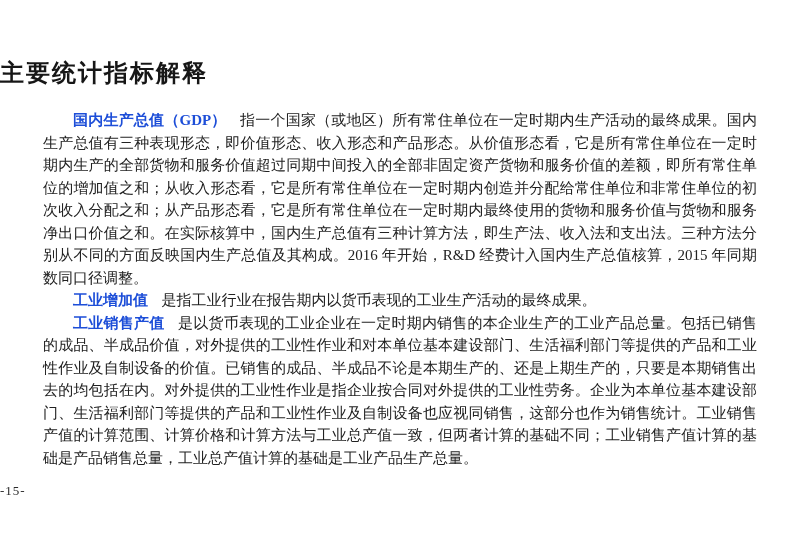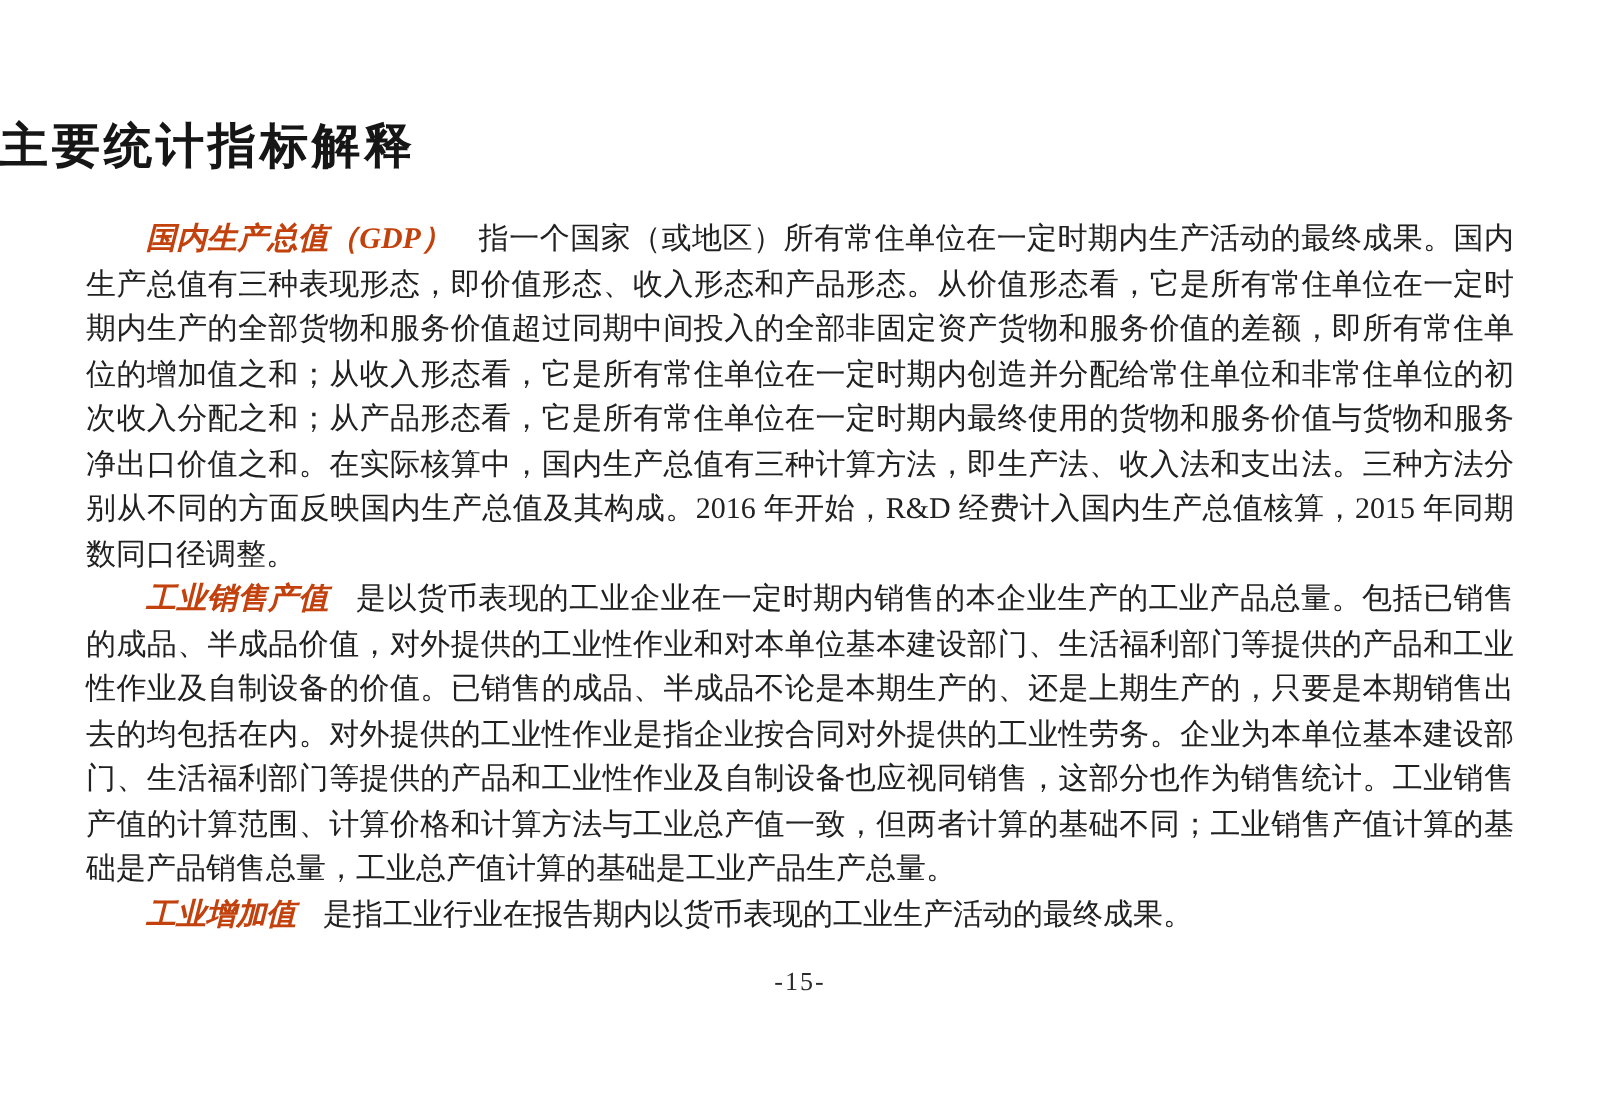--- a/index.html
+++ b/index.html
@@ -40,47 +40,45 @@
     text-justify: inter-ideograph;
     color: #212121;
   }
   .para {
     margin: 0;
     text-indent: 2em;
   }
   .term {
     font-weight: bold;
     margin-right: 0.9em;
-    color: #c2410c;
-    font-style: italic;
+    color: #1d4ed8;
   }
   .page-number {
     position: absolute;
     top: 483px;
     left: 0;
     right: 0;
-    text-align: center;
     font-size: 13px;
     letter-spacing: 1px;
     color: #2a2a2a;
     font-family: "Liberation Serif", "DejaVu Serif", serif;
   }
 </style>
 </head>
 <body>
 
 <div class="page">
 
   <h1 class="doc-title">主要统计指标解释</h1>
 
   <div class="content">
 
     <p class="para"><span class="term">国内生产总值（GDP）</span><span>指一个国家（或地区）所有常住单位在一定时期内生产活动的最终成果。国内生产总值有三种表现形态，即价值形态、收入形态和产品形态。从价值形态看，它是所有常住单位在一定时期内生产的全部货物和服务价值超过同期中间投入的全部非固定资产货物和服务价值的差额，即所有常住单位的增加值之和；从收入形态看，它是所有常住单位在一定时期内创造并分配给常住单位和非常住单位的初次收入分配之和；从产品形态看，它是所有常住单位在一定时期内最终使用的货物和服务价值与货物和服务净出口价值之和。在实际核算中，国内生产总值有三种计算方法，即生产法、收入法和支出法。三种方法分别从不同的方面反映国内生产总值及其构成。2016 年开始，R&amp;D 经费计入国内生产总值核算，2015 年同期数同口径调整。</span></p>
 
+    <p class="para"><span class="term">工业增加值</span><span>是指工业行业在报告期内以货币表现的工业生产活动的最终成果。</span></p>
+
     <p class="para"><span class="term">工业销售产值</span><span>是以货币表现的工业企业在一定时期内销售的本企业生产的工业产品总量。包括已销售的成品、半成品价值，对外提供的工业性作业和对本单位基本建设部门、生活福利部门等提供的产品和工业性作业及自制设备的价值。已销售的成品、半成品不论是本期生产的、还是上期生产的，只要是本期销售出去的均包括在内。对外提供的工业性作业是指企业按合同对外提供的工业性劳务。企业为本单位基本建设部门、生活福利部门等提供的产品和工业性作业及自制设备也应视同销售，这部分也作为销售统计。工业销售产值的计算范围、计算价格和计算方法与工业总产值一致，但两者计算的基础不同；工业销售产值计算的基础是产品销售总量，工业总产值计算的基础是工业产品生产总量。</span></p>
-
-    <p class="para"><span class="term">工业增加值</span><span>是指工业行业在报告期内以货币表现的工业生产活动的最终成果。</span></p>
 
   </div>
 
   <div class="page-number">-15-</div>
 
 </div>
 
 </body></html>

